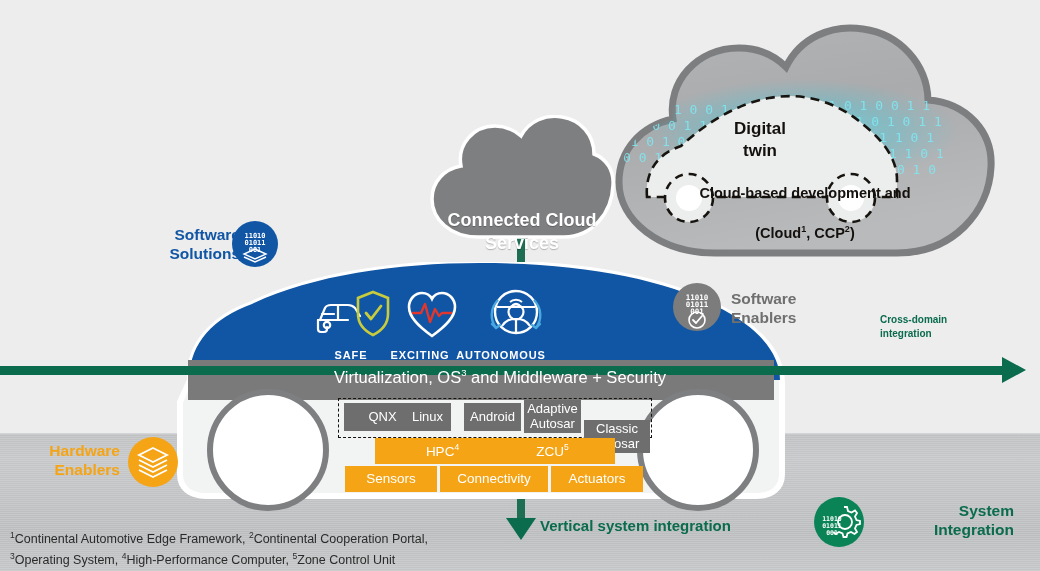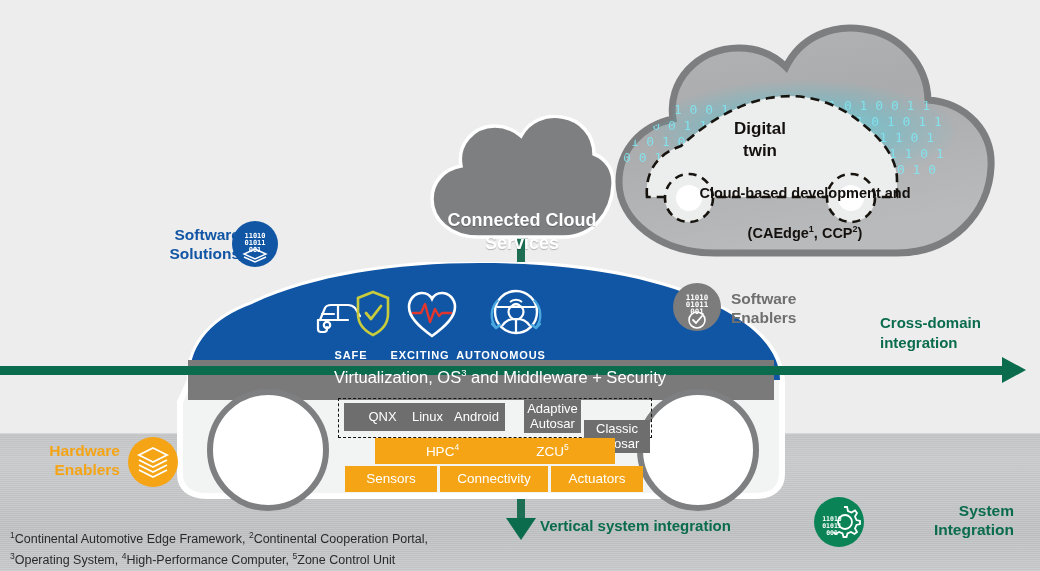--- a/index.html
+++ b/index.html
@@ -22,21 +22,21 @@
   .road-edge{position:absolute;left:0;top:433px;width:1040px;height:1px;background:#d3d5d7;}
 
   
   .h-arrow{position:absolute;left:0;top:366px;width:1010px;height:9px;background:#0a6b4d;z-index:6;}
   .h-arrow-head{position:absolute;left:1002px;top:357px;width:0;height:0;z-index:6;
      border-top:13px solid transparent;border-bottom:13px solid transparent;border-left:24px solid #0a6b4d;}
   .v-line{position:absolute;left:517px;top:228px;width:8px;height:296px;background:#1d6e52;z-index:2;}
   .v-line-head{position:absolute;left:506px;top:518px;width:0;height:0;z-index:7;
      border-left:15px solid transparent;border-right:15px solid transparent;border-top:22px solid #0a6b4d;}
 
-  .arrow-label{position:absolute;color:#0a6b4d;font-weight:bold;font-size:15px;line-height:1.35;z-index:8;}
+  .arrow-label{position:absolute;color:#0a6b4d;font-weight:bold;font-size:10px;line-height:1.35;z-index:8;}
   #cross-domain-label{left:880px;top:313px;width:150px;}
   #vertical-label{left:540px;top:516px;width:300px;font-size:15px;}
 
   
   .cloud-big{position:absolute;left:597px;top:22px;width:410px;height:238px;z-index:3;}
   .cloud-small{position:absolute;left:424px;top:115px;width:196px;height:130px;z-index:5;}
   .cloud-label{position:absolute;color:#fff;font-weight:bold;text-align:center;margin-top:36px;}
   #connected-cloud-label{left:424px;top:173px;width:196px;font-size:18px;line-height:1.25;z-index:6;
      text-shadow:0 1px 1px rgba(0,0,0,.25);}
 
@@ -166,21 +166,21 @@
   </svg>
 
   <div class="dt-title">
     <span>Digital</span><br>
     <span>twin</span>
   </div>
 
   <div class="cloud-caption">
     <span>Cloud-based development and</span><br>
     <br>
-    <span><span>(CAEdge</span><sup>1</sup><span>, CCP</span><sup>2</sup><span>)</span></span>
+    <span><span>(Cloud</span><sup>1</sup><span>, CCP</span><sup>2</sup><span>)</span></span>
   </div>
 
   <svg class="cloud-small" viewBox="0 0 196 130">
     <path d="M54 122
              C 26 122, 8 104, 8 84
              C 8 67, 20 54, 37 51
              C 33 30, 49 11, 71 11
              C 81 11, 90 15, 97 21
              C 105 6, 122 -1, 138 2
              C 157 5, 170 20, 170 39
@@ -260,21 +260,21 @@
   <div class="car-text" id="virtualization-bar-label"><span>Virtualization, OS</span><sup>3</sup><span> and Middleware + Security</span></div>
 
   <div class="os-dashed"></div>
 
   <div class="pill grey" style="left:344px;top:403px;width:57px;height:28px;padding-left:10px;">
       <span>QNX</span>
     </div>
   <div class="pill grey" style="left:404px;top:403px;width:47px;height:28px;">
       <span>Linux</span>
     </div>
-  <div class="pill grey" style="left:448px;top:403px;width:57px;height:28px;">
+  <div class="pill grey" style="left:464px;top:403px;width:57px;height:28px;">
       <span>Android</span>
     </div>
   <div class="pill grey" style="left:524px;top:400px;width:57px;height:33px;">
     <div>
       <span>Adaptive</span><br><span>Autosar</span>
     </div>
   </div>
   <div class="pill grey" style="left:584px;top:420px;width:66px;height:33px;">
     <div>
       <span>Classic</span><br><span>Autosar</span>

